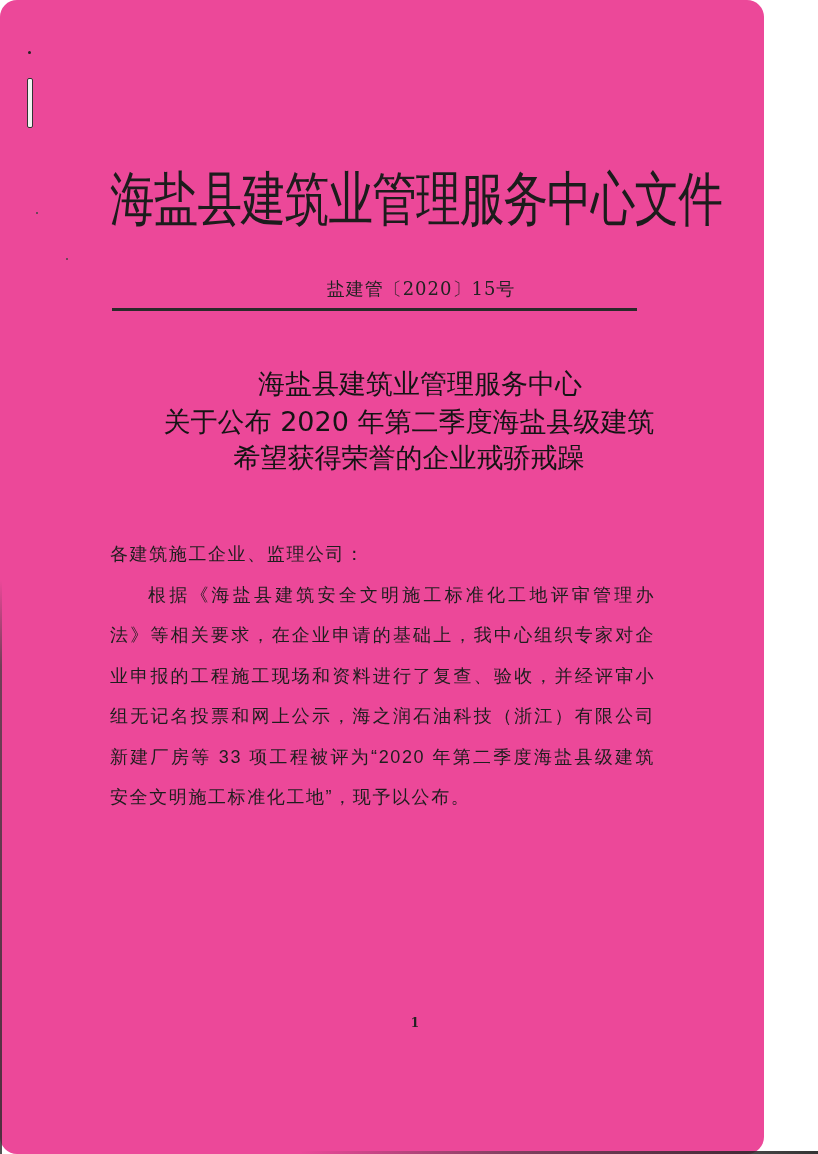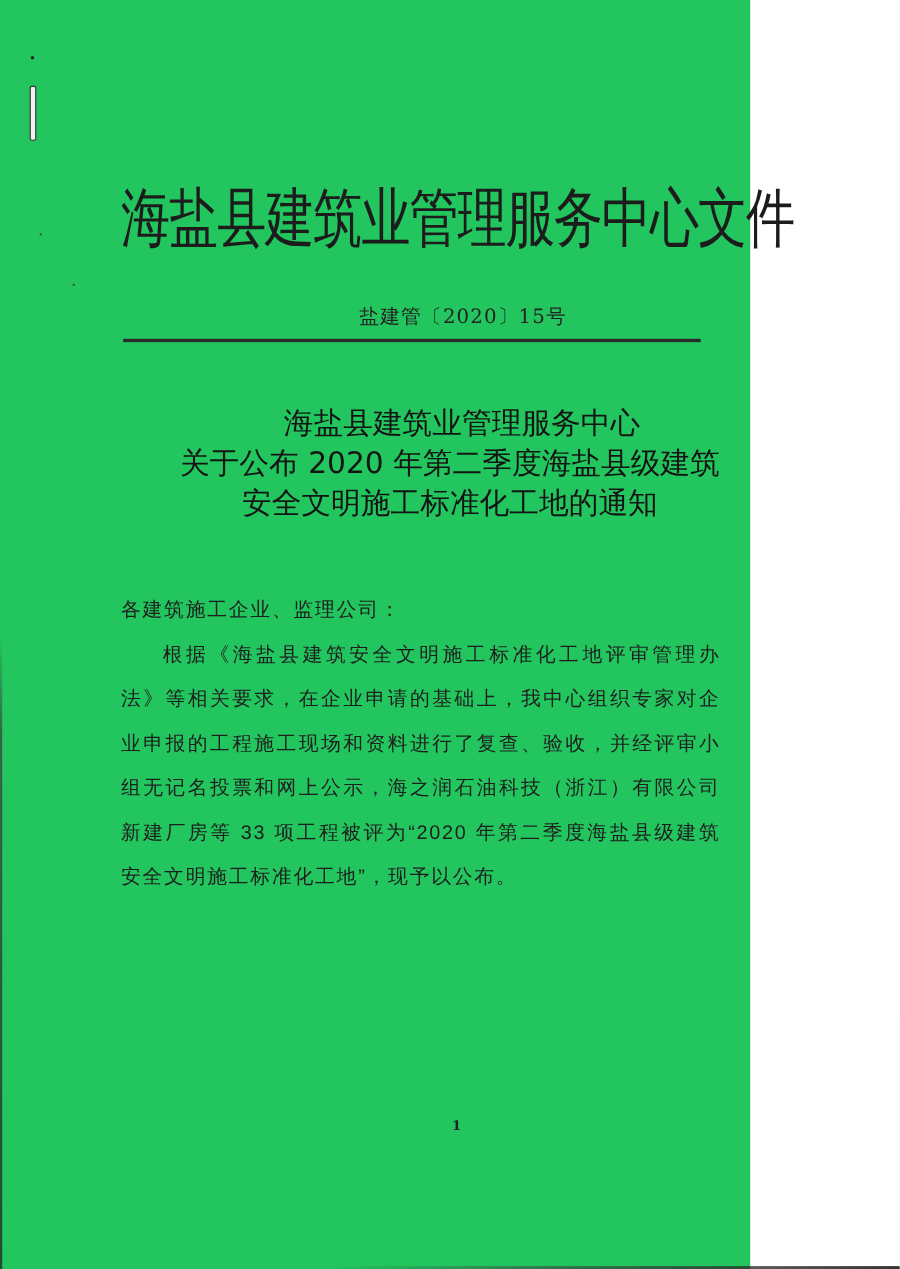--- a/index.html
+++ b/index.html
@@ -10,22 +10,23 @@
     body {
       width: 818px;
       height: 1154px;
       position: relative;
       overflow: hidden;
       color: #1a1a1a;
     }
     .page {
       position: absolute;
       left: 0; top: 0;
-      width: 682px; height: 1154px;
-      background: #22c55e;
+      width: 764px; height: 1154px;
+      background: #ec4899;
+      border-radius: 17px;
     }
     
     .scan-edge-left {
       position: absolute;
       left: 0; top: 580px;
       width: 2px; height: 574px;
       background: linear-gradient(to bottom, rgba(60,60,60,0.0), rgba(60,60,60,0.7) 15%, rgba(40,40,40,0.8));
     }
     .scan-edge-bottom {
       position: absolute;
@@ -89,21 +90,21 @@
       position: absolute;
       left: 0; width: 818px;
       top: 368px;
       text-align: center;
       font-family: "DejaVu Sans", sans-serif;
       font-size: 27px;
       line-height: 36px;
       color: #141414;
     }
     .notice-title div { white-space: nowrap; }
-    .notice-title .l1 { padding-left: 22px; }
+    .notice-title .l1 { padding-left: 22px; font-family: Liberation Mono, monospace; }
 
     
     .body-text {
       position: absolute;
       left: 110px; top: 534px;
       width: 545px;
       font-family: Liberation Sans, sans-serif;
       font-size: 18px;
       line-height: 40.5px;
       color: #1e1e1e;
@@ -143,21 +144,21 @@
 
   <div class="letterhead-title">海盐县建筑业管理服务中心文件</div>
 
   <div class="doc-number">盐建管〔2020〕15号</div>
 
   <div class="red-rule"></div>
 
   <div class="notice-title">
     <div class="l1">海盐县建筑业管理服务中心</div>
     <div>关于公布 2020 年第二季度海盐县级建筑</div>
-    <div>安全文明施工标准化工地的通知</div>
+    <div>希望获得荣誉的企业戒骄戒躁</div>
   </div>
 
   <div class="body-text">
     <p class="salutation">各建筑施工企业、监理公司：</p>
     <p class="indent para1">根据《海盐县建筑安全文明施工标准化工地评审管理办法》等相关要求，在企业申请的基础上，我中心组织专家对企业申报的工程施工现场和资料进行了复查、验收，并经评审小组无记名投票和网上公示，海之润石油科技（浙江）有限公司新建厂房等 33 项工程被评为“2020 年第二季度海盐县级建筑安全文明施工标准化工地”，现予以公布。</p>
   </div>
 
   <div class="page-number">1</div>
 </div>
 

